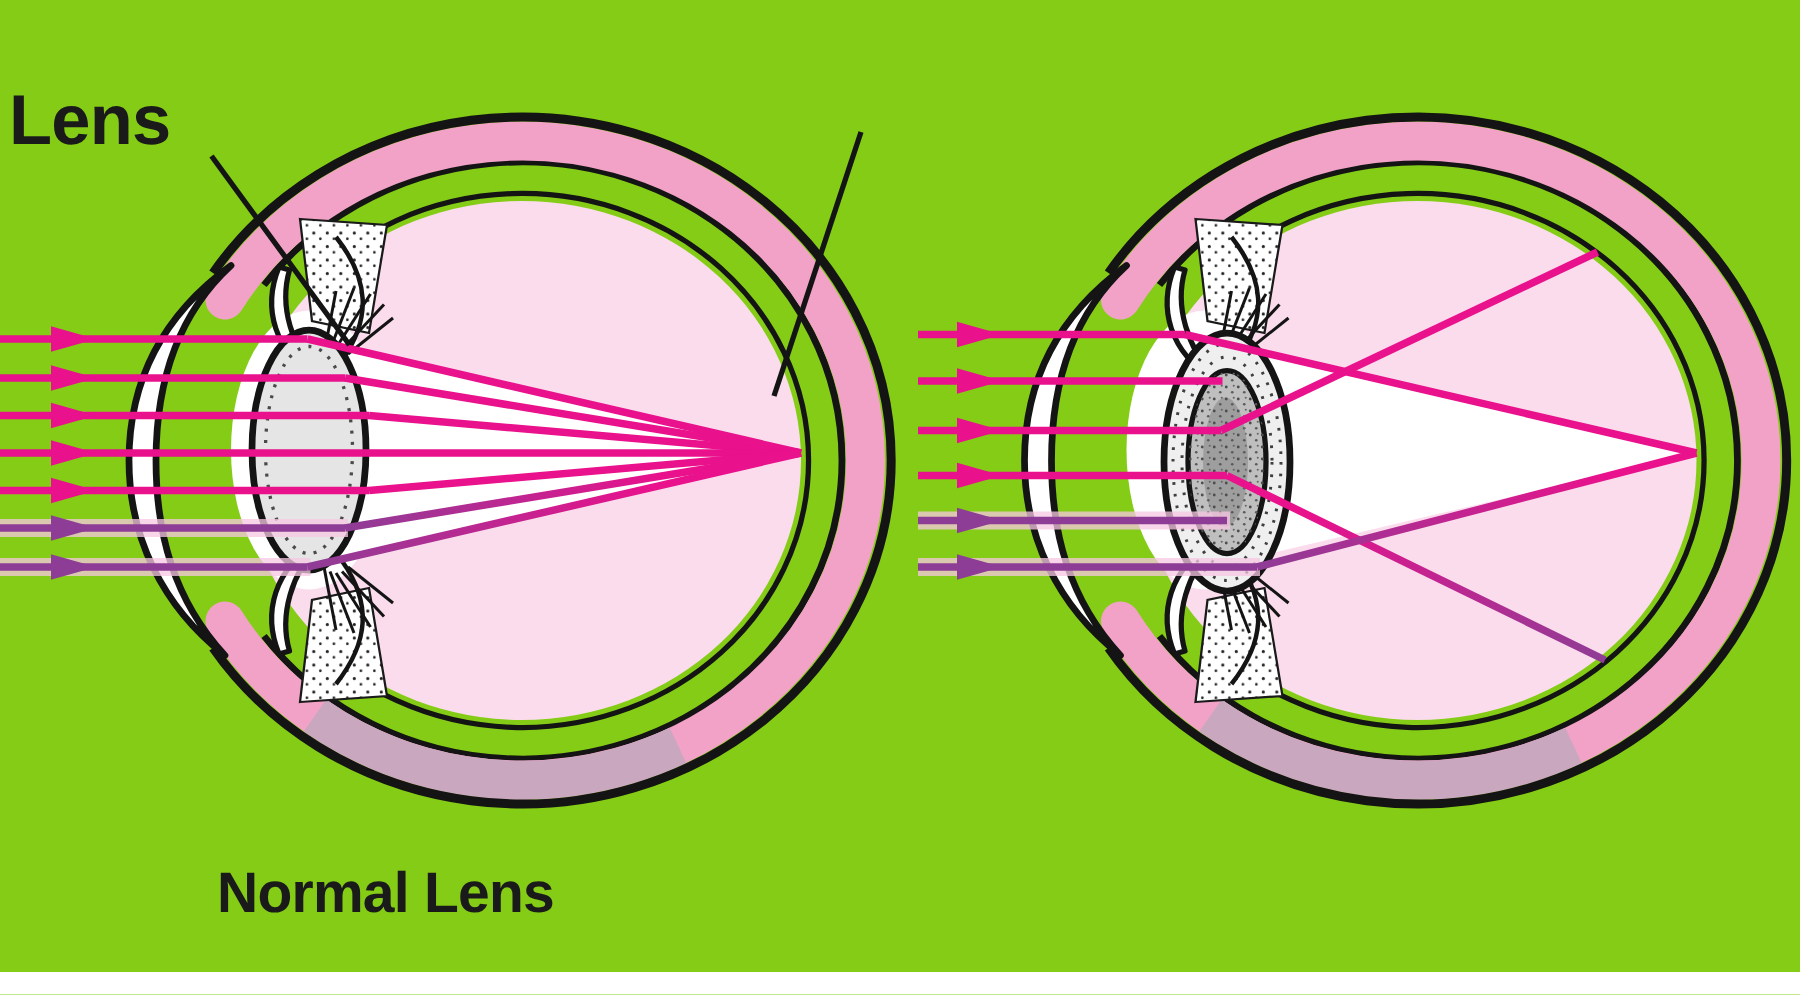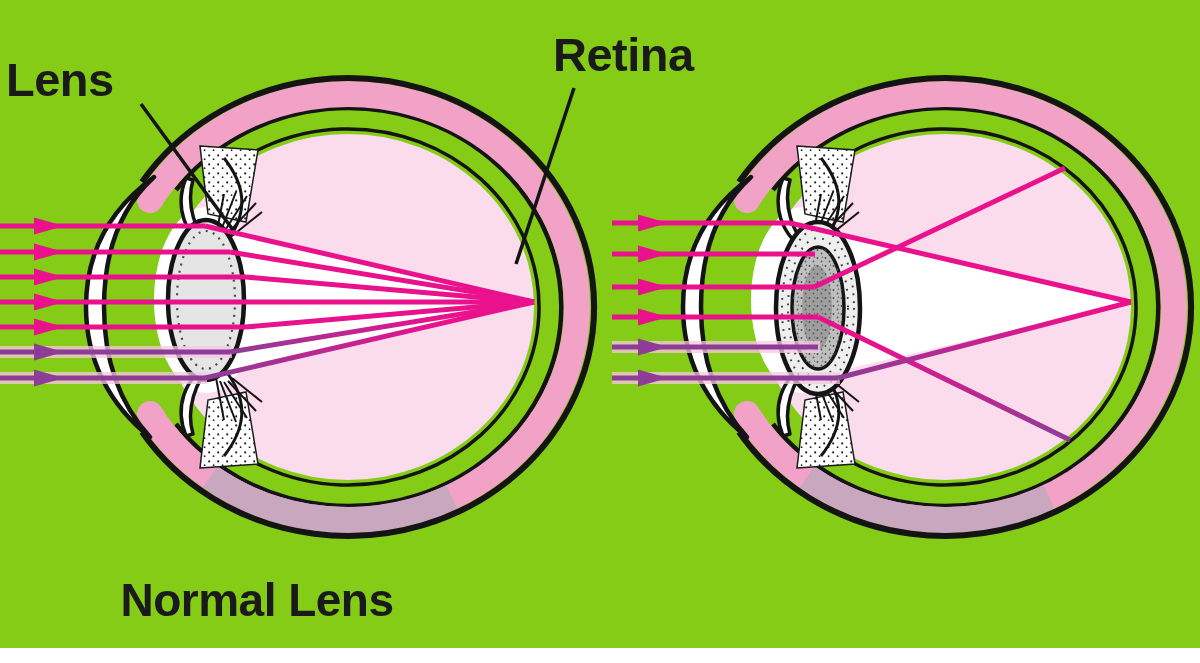--- a/index.html
+++ b/index.html
@@ -8,21 +8,21 @@
     --lens-gray:#E5E5E5; --cataract-rim:#EFEFEF; --cataract-core:#BFBFBF;
     --outline:#141414; --text:#1A1A1A;
   }
   html,body{margin:0;padding:0;background:#fff;}
   #stage{position:relative;width:1200px;height:648px;background:#84cc16;overflow:hidden;
          font-family:"Liberation Sans","DejaVu Sans",sans-serif;}
   svg{position:absolute;left:0;top:0;}
   .label{position:absolute;color:var(--text);font-weight:600;letter-spacing:-0.5px;
          font-size:47px;line-height:1;white-space:nowrap;}
   .caption{position:absolute;color:var(--text);font-weight:600;letter-spacing:-0.5px;
-         font-size:46px;line-height:1;width:420px;text-align:center;white-space:nowrap;}
+         font-size:38px;line-height:1;width:420px;text-align:center;white-space:nowrap;}
 </style>
 </head>
 <body>
 
 <div id="stage">
 
   <svg width="1200" height="663" viewBox="0 0 1200 663">
     <defs>
 
       <pattern id="stip" width="9" height="9" patternUnits="userSpaceOnUse">
@@ -181,15 +181,14 @@
           <polygon points="668,378 638,369.5 638,386.5" style="fill:var(--purple)"></polygon>
         </g>
       </g>
     </g>
 
     <line x1="141" y1="104" x2="233" y2="230" style="stroke:var(--outline)" stroke-width="3.5"></line>
     <line x1="574" y1="88" x2="516" y2="264" style="stroke:var(--outline)" stroke-width="3.5"></line>
   </svg>
 
   <div class="label" style="left:6px;top:56px">Lens</div>
-  <div class="label" style="left:553px;top:31px">Retina</div>
   <div class="caption" style="left:47px;top:577px">Normal Lens</div>
 </div>
 
 </body></html>

